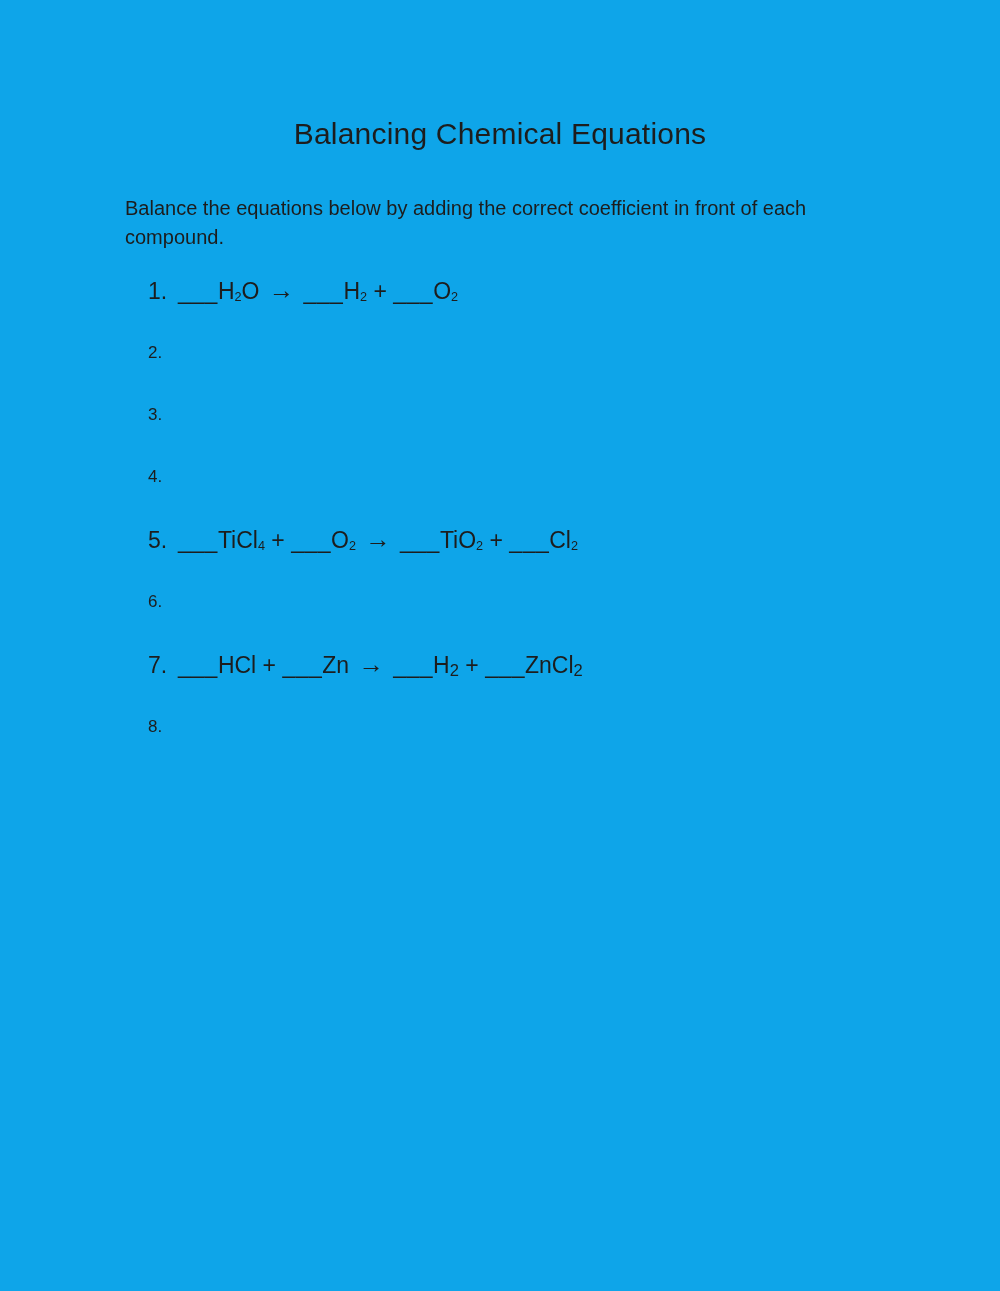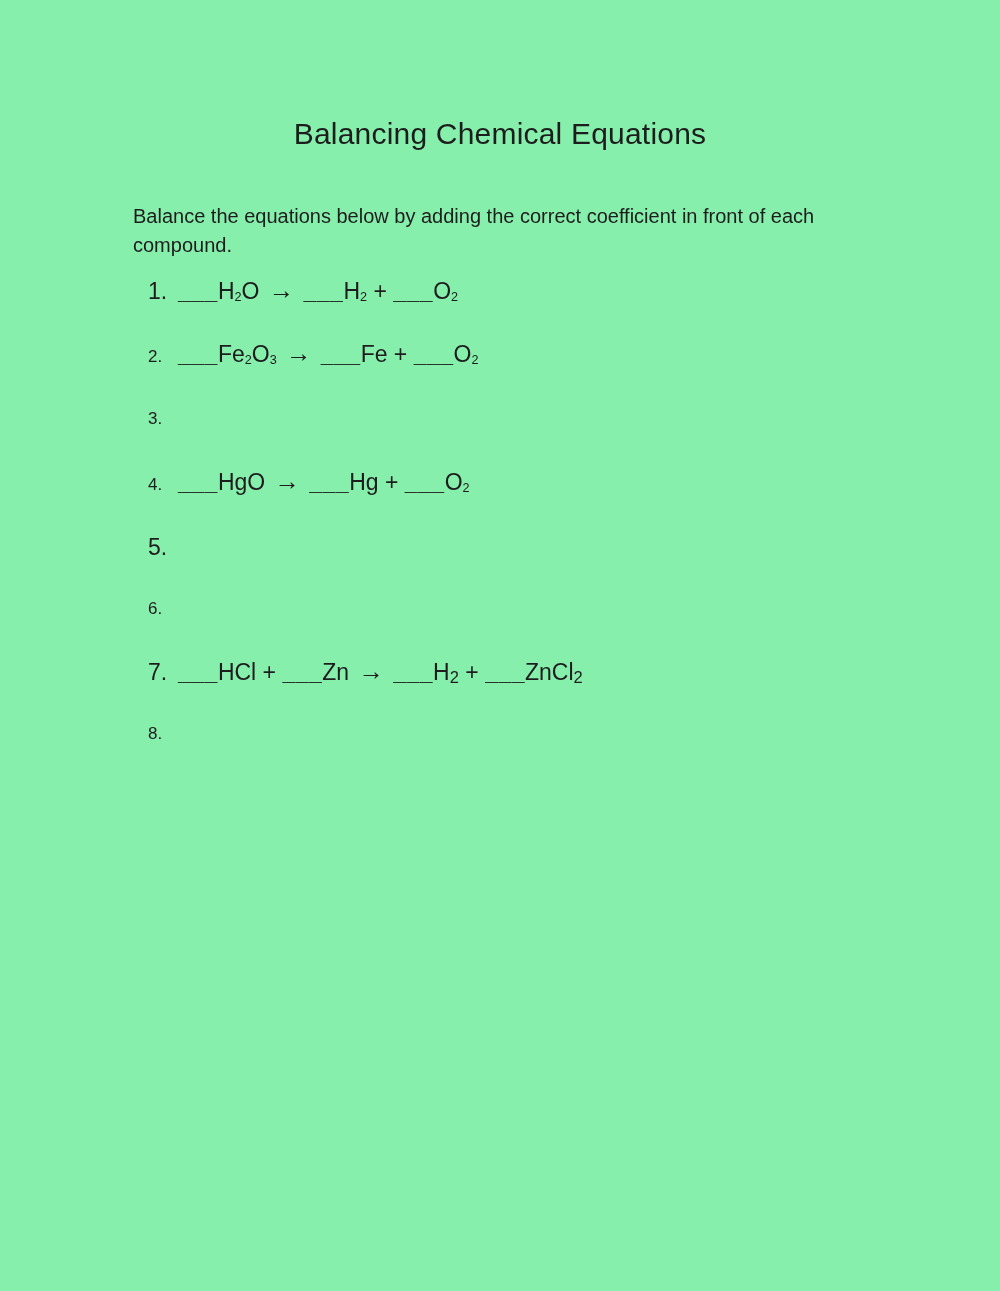--- a/index.html
+++ b/index.html
@@ -4,42 +4,42 @@
 <style>
   html, body {
     margin: 0;
     padding: 0;
     background: #ffffff;
   }
   .page {
     position: relative;
     width: 1000px;
     height: 1291px;
-    background: #86efac;
+    background: #0ea5e9;
     color: #1d1d1d;
     font-family: "Liberation Sans", sans-serif;
     overflow: hidden;
   }
   .title {
     position: absolute;
     top: 117px;
     left: 0;
     right: 0;
     margin: 0;
     text-align: center;
     font-size: 30px;
     font-weight: 400;
     letter-spacing: 0.2px;
   }
   .instructions {
     position: absolute;
     top: 186px;
     left: 117px;
     width: 745px;
-    margin: 16px;
+    margin: 8px;
     font-size: 20px;
     line-height: 29px;
     font-weight: 400;
   }
   .equations {
     position: absolute;
     top: 276px;
     left: 148px;
     margin: 0;
     padding: 0;
@@ -72,50 +72,48 @@
     font-size: 72%;
     bottom: -0.18em;
   }
   .arr {
     font-weight: 700;
     font-size: 1.1em;
     padding: 0 3px;
   }
   .blank {
     letter-spacing: 0.5px;
-    font-weight: bold;
   }
 </style>
 </head>
 <body>
 
 <div class="page">
 
   <h1 class="title">Balancing Chemical Equations</h1>
 
   <p class="instructions">Balance the equations below by adding the correct coefficient in front of each compound.</p>
 
   <ol class="equations">
     <li class="eq num-large subs-tiny">
       <span class="num">1.</span>
       <span class="body"><span class="blank">___</span>H<sub>2</sub>O <span class="arr">→</span> <span class="blank">___</span>H<sub>2</sub> + <span class="blank">___</span>O<sub>2</sub></span>
     </li>
     <li class="eq num-small subs-tiny">
       <span class="num">2.</span>
-      <span class="body"><span class="blank">___</span>Fe<sub>2</sub>O<sub>3</sub> <span class="arr">→</span> <span class="blank">___</span>Fe + <span class="blank">___</span>O<sub>2</sub></span>
     </li>
     <li class="eq num-small subs-tiny">
       <span class="num">3.</span>
     </li>
     <li class="eq num-small subs-tiny">
       <span class="num">4.</span>
-      <span class="body"><span class="blank">___</span>HgO <span class="arr">→</span> <span class="blank">___</span>Hg + <span class="blank">___</span>O<sub>2</sub></span>
     </li>
     <li class="eq num-large subs-tiny">
       <span class="num">5.</span>
+      <span class="body"><span class="blank">___</span>TiCl<sub>4</sub> + <span class="blank">___</span>O<sub>2</sub> <span class="arr">→</span> <span class="blank">___</span>TiO<sub>2</sub> + <span class="blank">___</span>Cl<sub>2</sub></span>
     </li>
     <li class="eq num-small subs-tiny">
       <span class="num">6.</span>
     </li>
     <li class="eq num-large subs-normal">
       <span class="num">7.</span>
       <span class="body"><span class="blank">___</span>HCl + <span class="blank">___</span>Zn <span class="arr">→</span> <span class="blank">___</span>H<sub>2</sub> + <span class="blank">___</span>ZnCl<sub>2</sub></span>
     </li>
     <li class="eq num-small subs-normal">
       <span class="num">8.</span>

